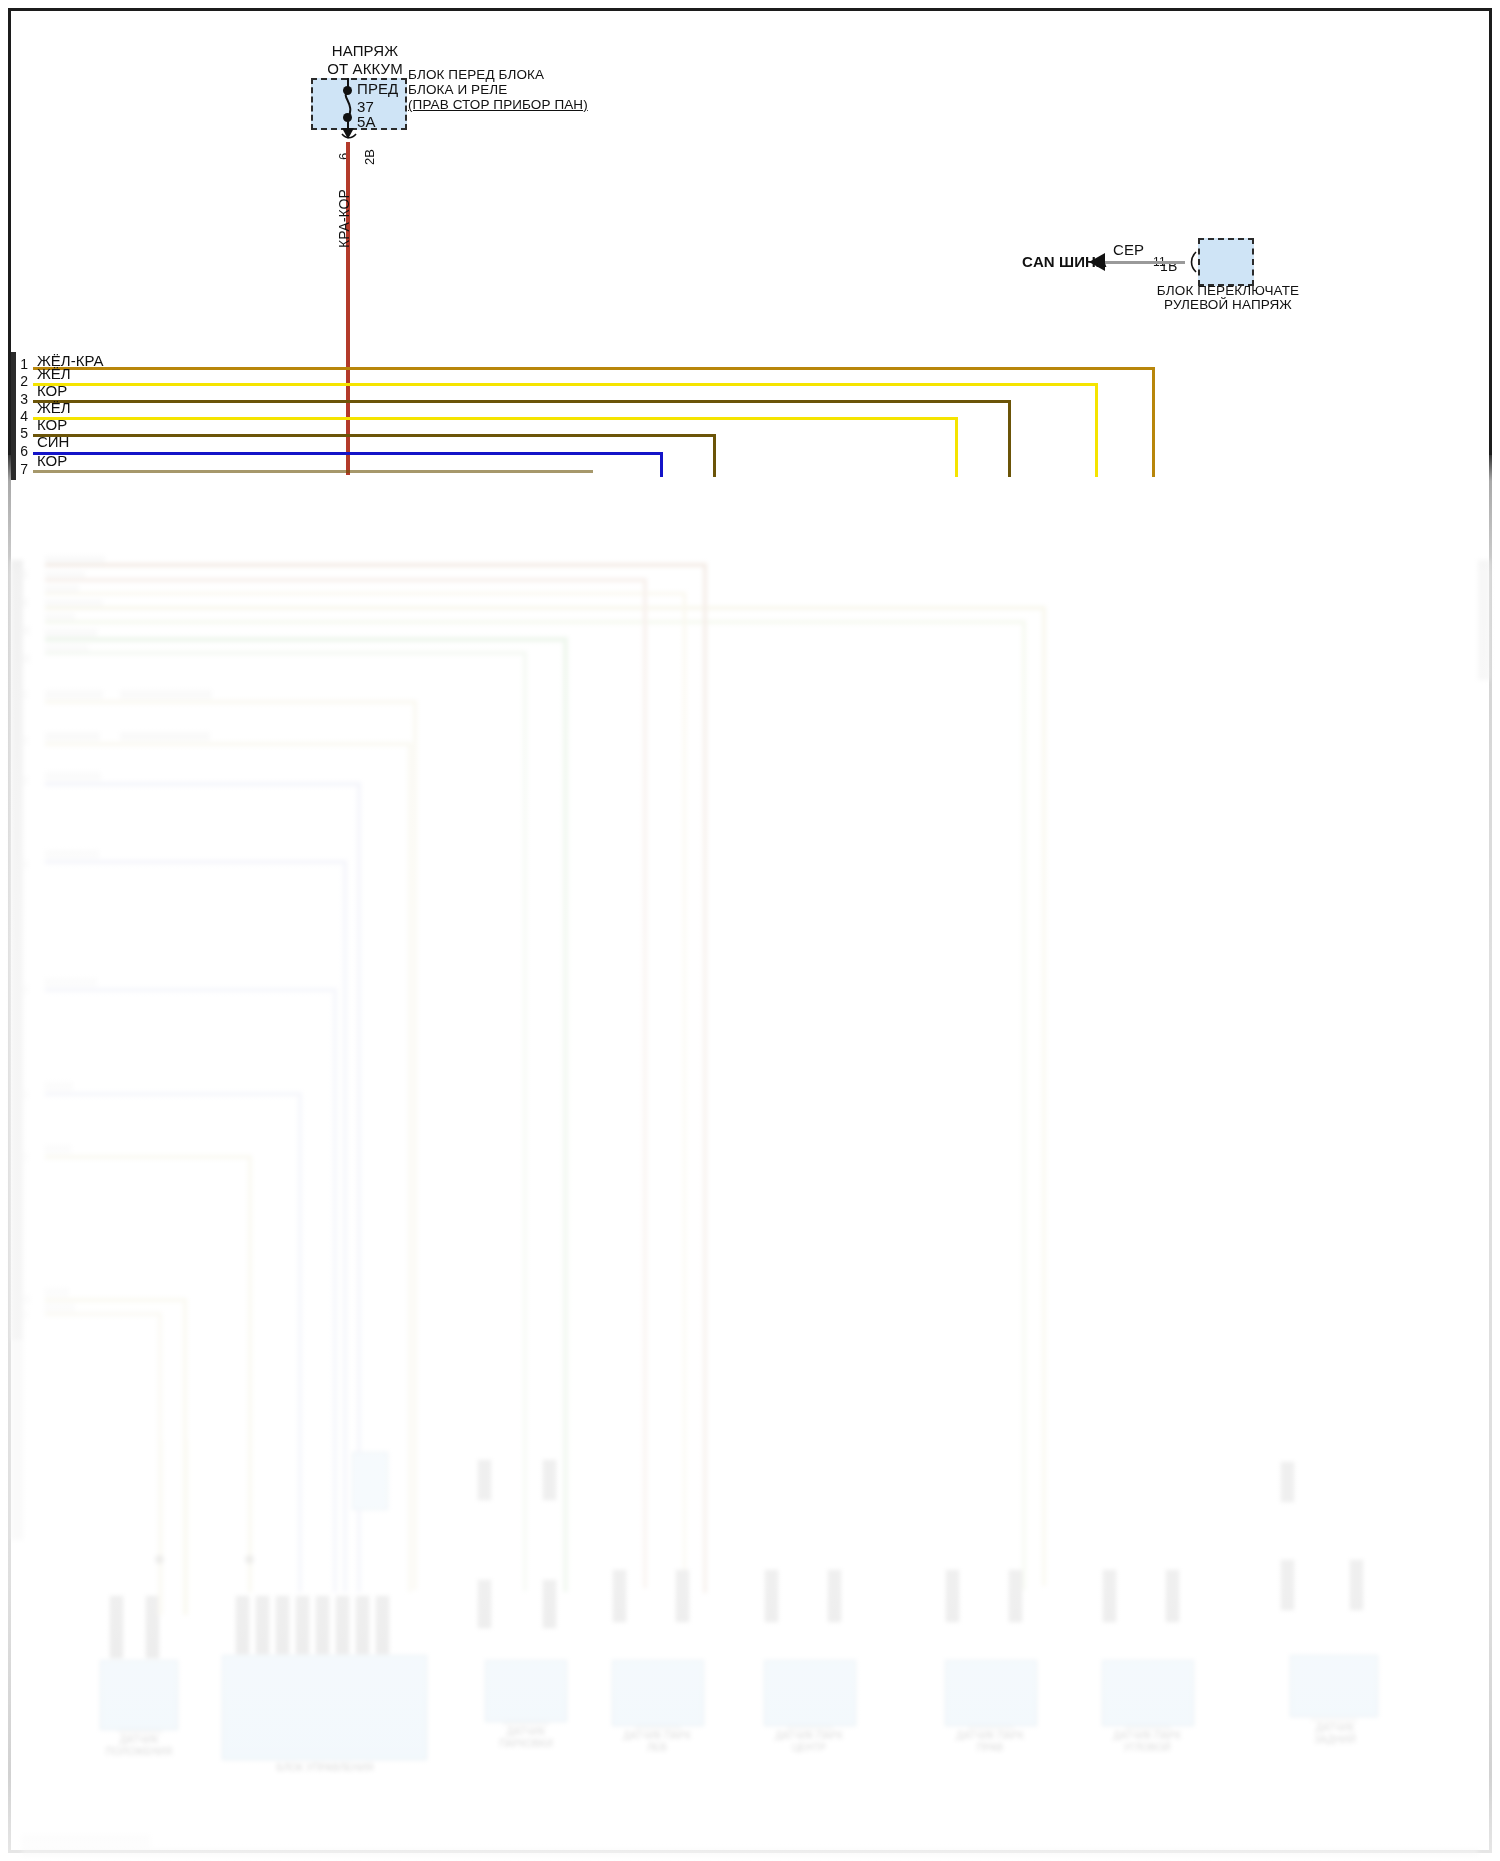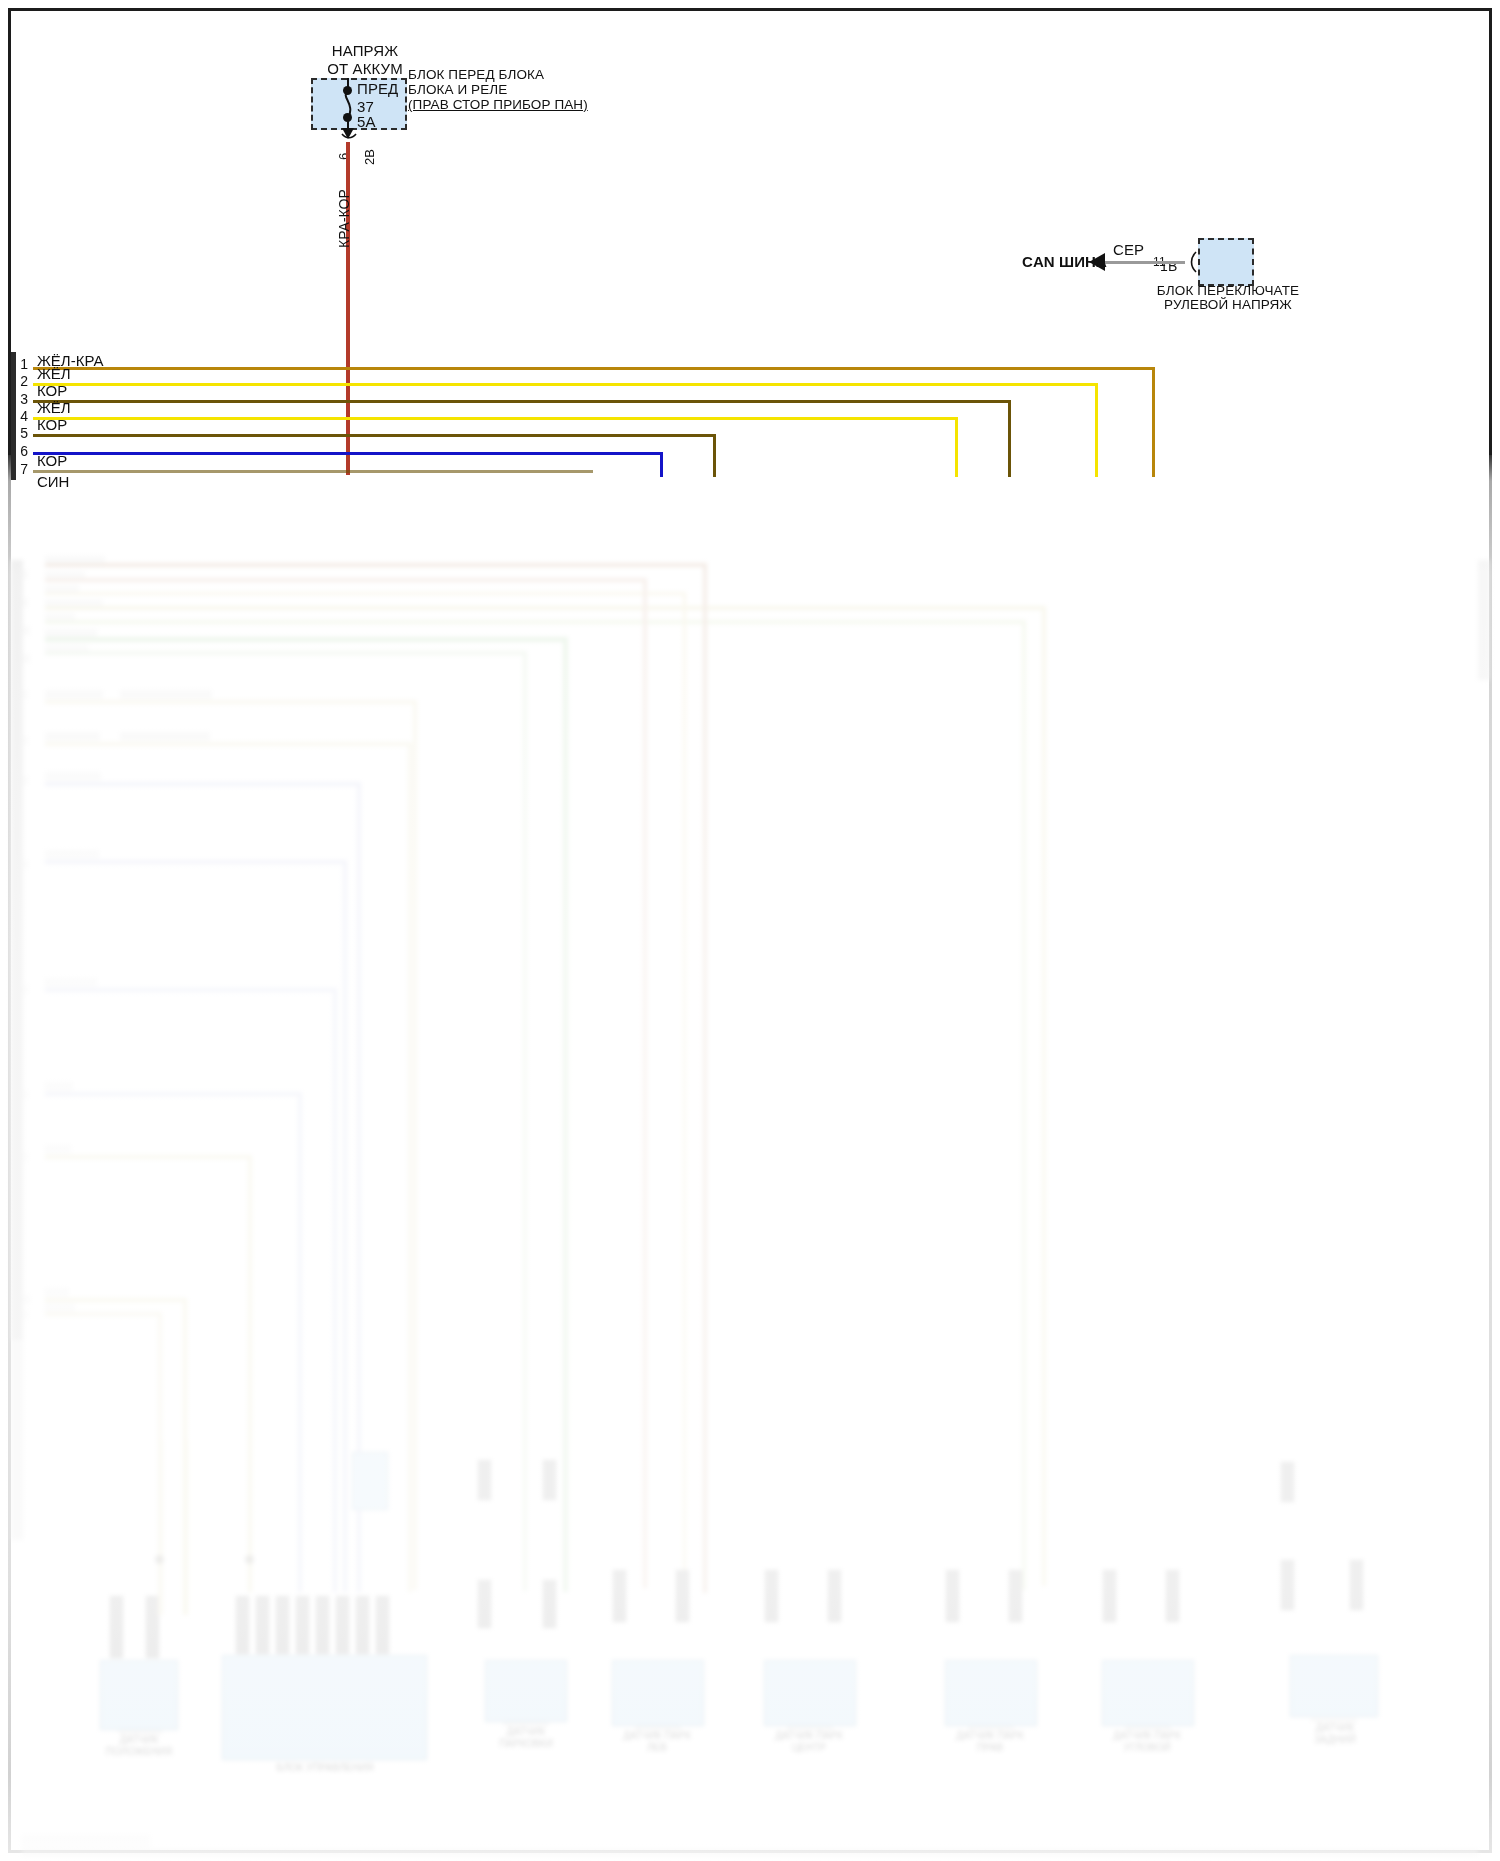--- a/index.html
+++ b/index.html
@@ -362,21 +362,21 @@
     <div class="wirelabel" style="left:37px;top:399px;pointer-events:auto;">ЖЁЛ</div>
     <div class="wire" style="left:33px;top:417px;width:925px;height:3px;background:#f5e400;"></div>
     <div class="wire" style="left:955px;top:417px;width:3px;height:60px;background:#f5e400;"></div>
 
     <div class="pinnum" style="left:6px;top:425px;width:22px;pointer-events:auto;">5</div>
     <div class="wirelabel" style="left:37px;top:416px;pointer-events:auto;">КОР</div>
     <div class="wire" style="left:33px;top:434px;width:683px;height:3px;background:#6b5408;"></div>
     <div class="wire" style="left:713px;top:434px;width:3px;height:43px;background:#6b5408;"></div>
 
     <div class="pinnum" style="left:6px;top:443px;width:22px;pointer-events:auto;">6</div>
-    <div class="wirelabel" style="left:37px;top:433px;pointer-events:auto;margin-top:40px;">СИН</div>
+    <div class="wirelabel" style="left:37px;top:433px;pointer-events:auto;">СИН</div>
     <div class="wire" style="left:33px;top:452px;width:630px;height:3px;background:#1414c8;"></div>
     <div class="wire" style="left:660px;top:452px;width:3px;height:25px;background:#1414c8;"></div>
 
     <div class="pinnum" style="left:6px;top:461px;width:22px;pointer-events:auto;">7</div>
     <div class="wirelabel" style="left:37px;top:452px;pointer-events:auto;">КОР</div>
     <div class="wire" style="left:33px;top:470px;width:560px;height:3px;background:#6b5408;opacity:.6;"></div>
 
     <div class="wire" style="left:11px;top:352px;width:5px;height:128px;background:#2b2b2b;"></div>
 
   </div>

